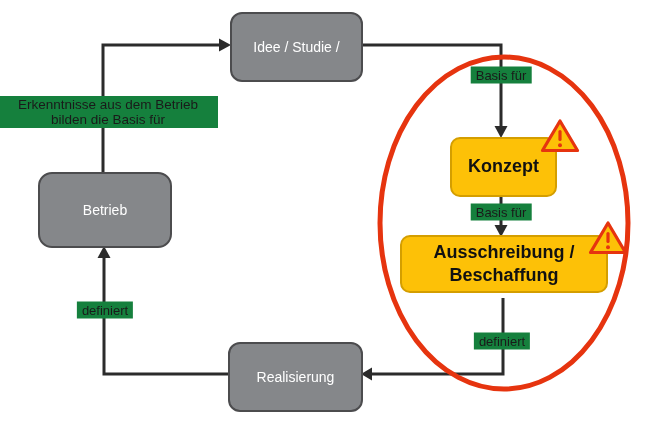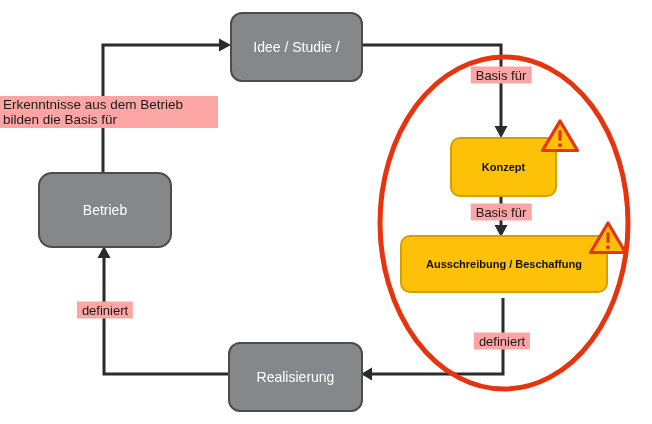--- a/index.html
+++ b/index.html
@@ -9,24 +9,24 @@
   }
   .stage svg{position:absolute;left:0;top:0;}
   
   #lines-layer{z-index:1;}
   .node{position:absolute;z-index:2;display:flex;flex-direction:column;
         align-items:center;justify-content:center;text-align:center;
         box-sizing:border-box;border-radius:12px;line-height:1.3;}
   .node-gray{background:#85878a;border:2px solid #4c4c4e;color:#ffffff;
              font-size:14px;font-weight:400;}
   .node-yellow{background:#fdc107;border:2px solid #d49e00;color:#111111;
-               font-size:11px;font-weight:700;border-radius:10px;}
-  .edge-label{position:absolute;z-index:3;background:#fca5a5;color:#1a1a1a;
+               font-size:18px;font-weight:700;border-radius:10px;}
+  .edge-label{position:absolute;z-index:3;background:#15803d;color:#1a1a1a;
               font-size:13px;font-weight:400;white-space:nowrap;
-              padding:1px 5px;transform:translate(-50%,-50%);}
+              padding:1px 5px;transform:translate(-50%,-50%);text-align:center;}
   #ellipse-layer{z-index:4;pointer-events:none;}
   .warn{position:absolute;z-index:5;}
 </style>
 </head>
 <body>
 
 <div class="stage">
 
   <svg id="lines-layer" width="652" height="424" viewBox="0 0 652 424">
     <g stroke="#2b2b2b" stroke-width="3" fill="none" stroke-linejoin="miter">

